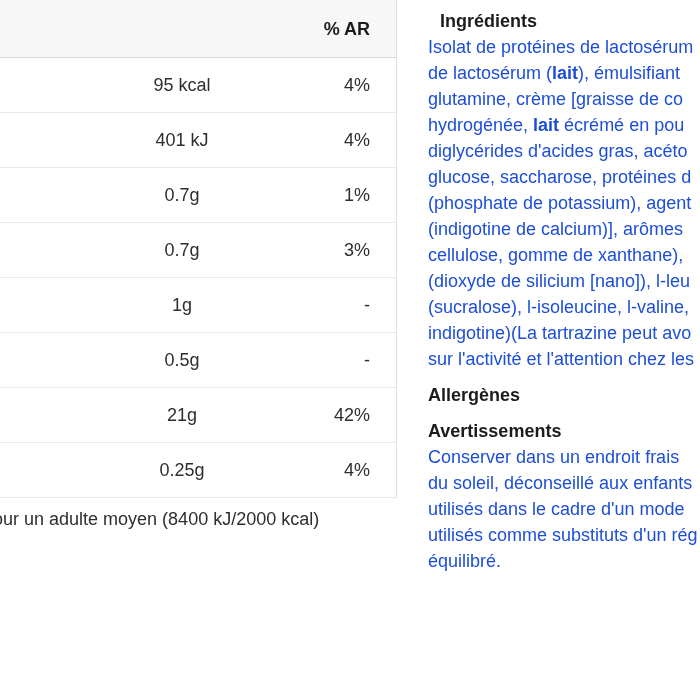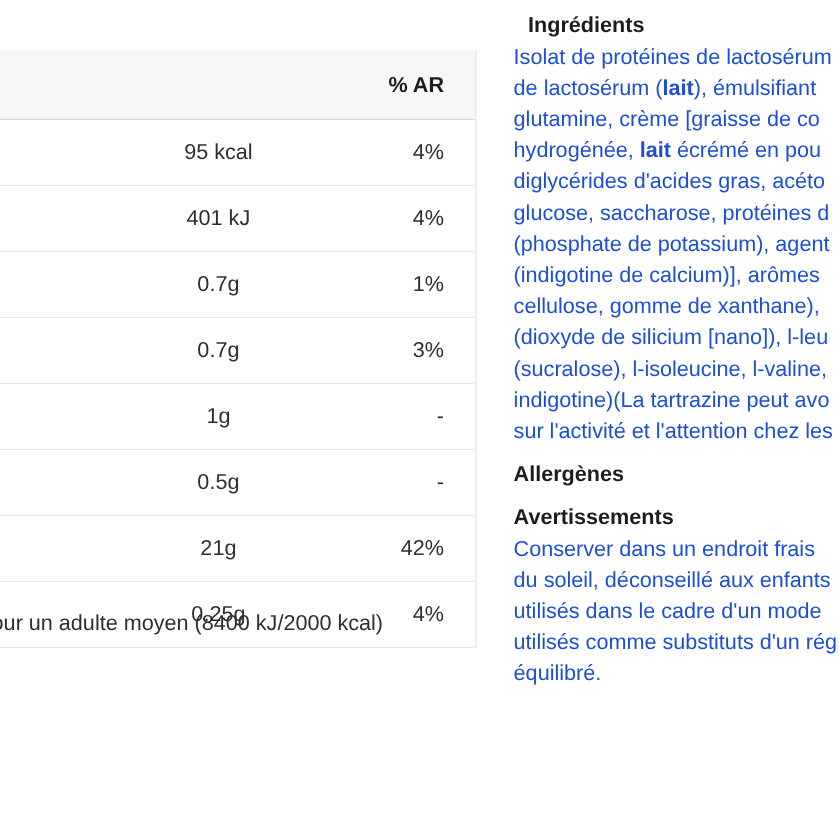--- a/index.html
+++ b/index.html
@@ -16,21 +16,20 @@
     background: #ffffff;
   }
 
   
   .ntable {
     position: absolute;
     left: 0; top: 0;
     width: 396px;
     border-right: 1px solid #e0e0e0;
     font-size: 18px;
-    margin-top: 42px;
   }
   .thead {
     position: relative;
     height: 57px;
     background: #f7f7f7;
     border-bottom: 1px solid #d8d8d8;
   }
   .th-ar {
     position: absolute;
     right: 26px; top: 50%;

